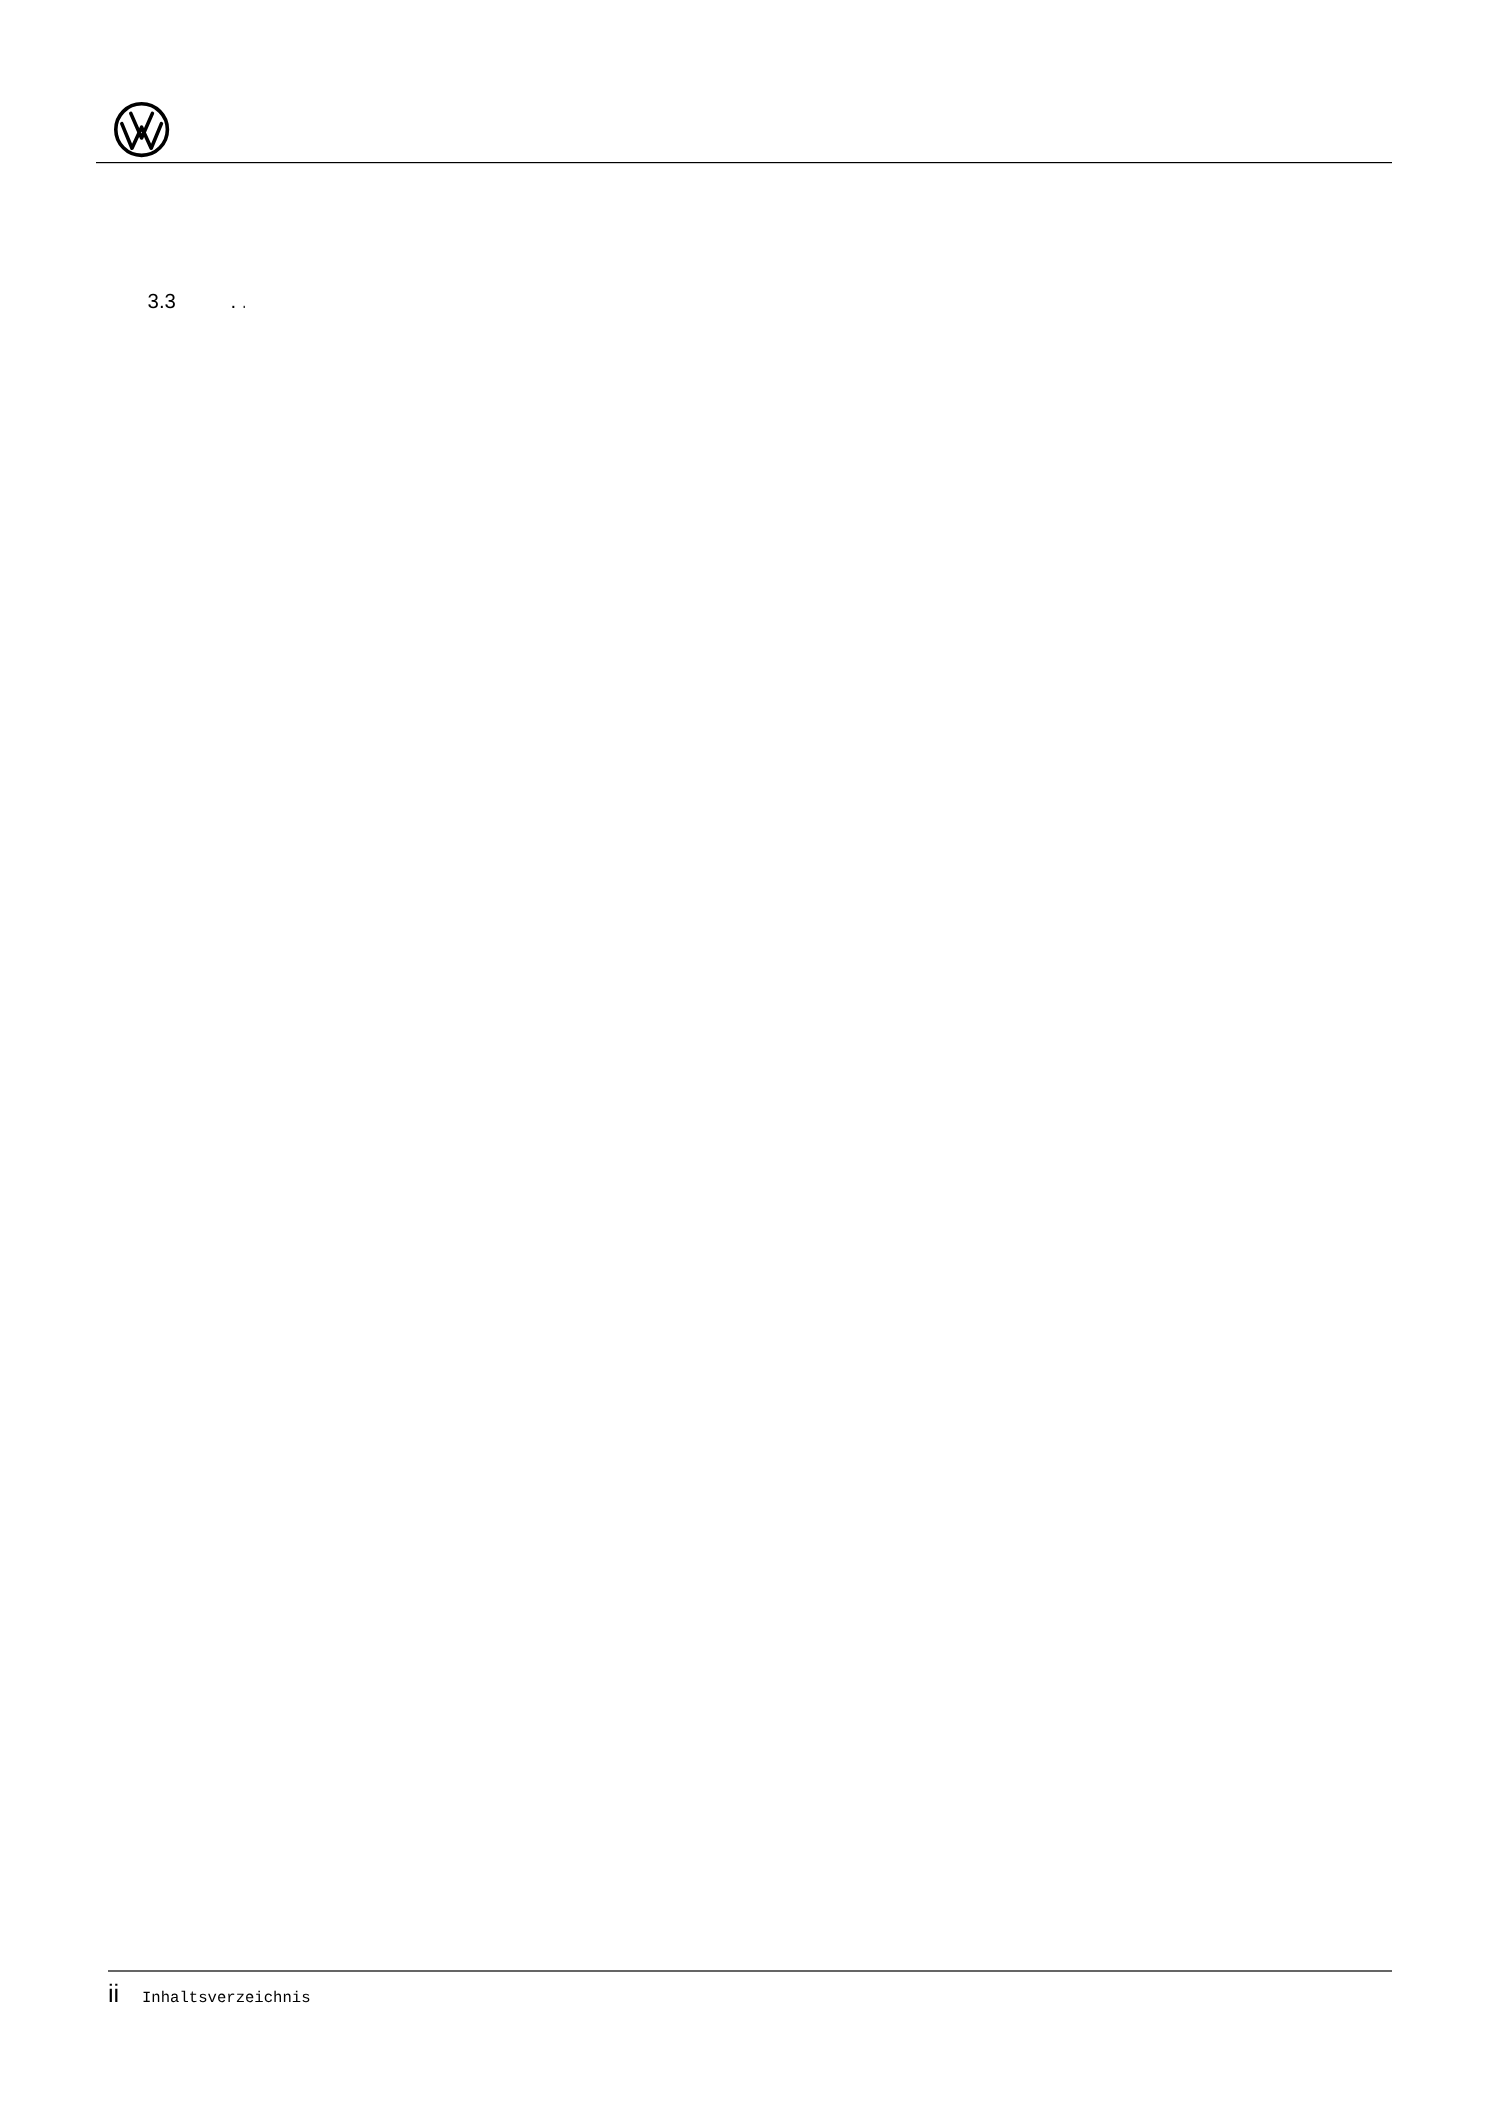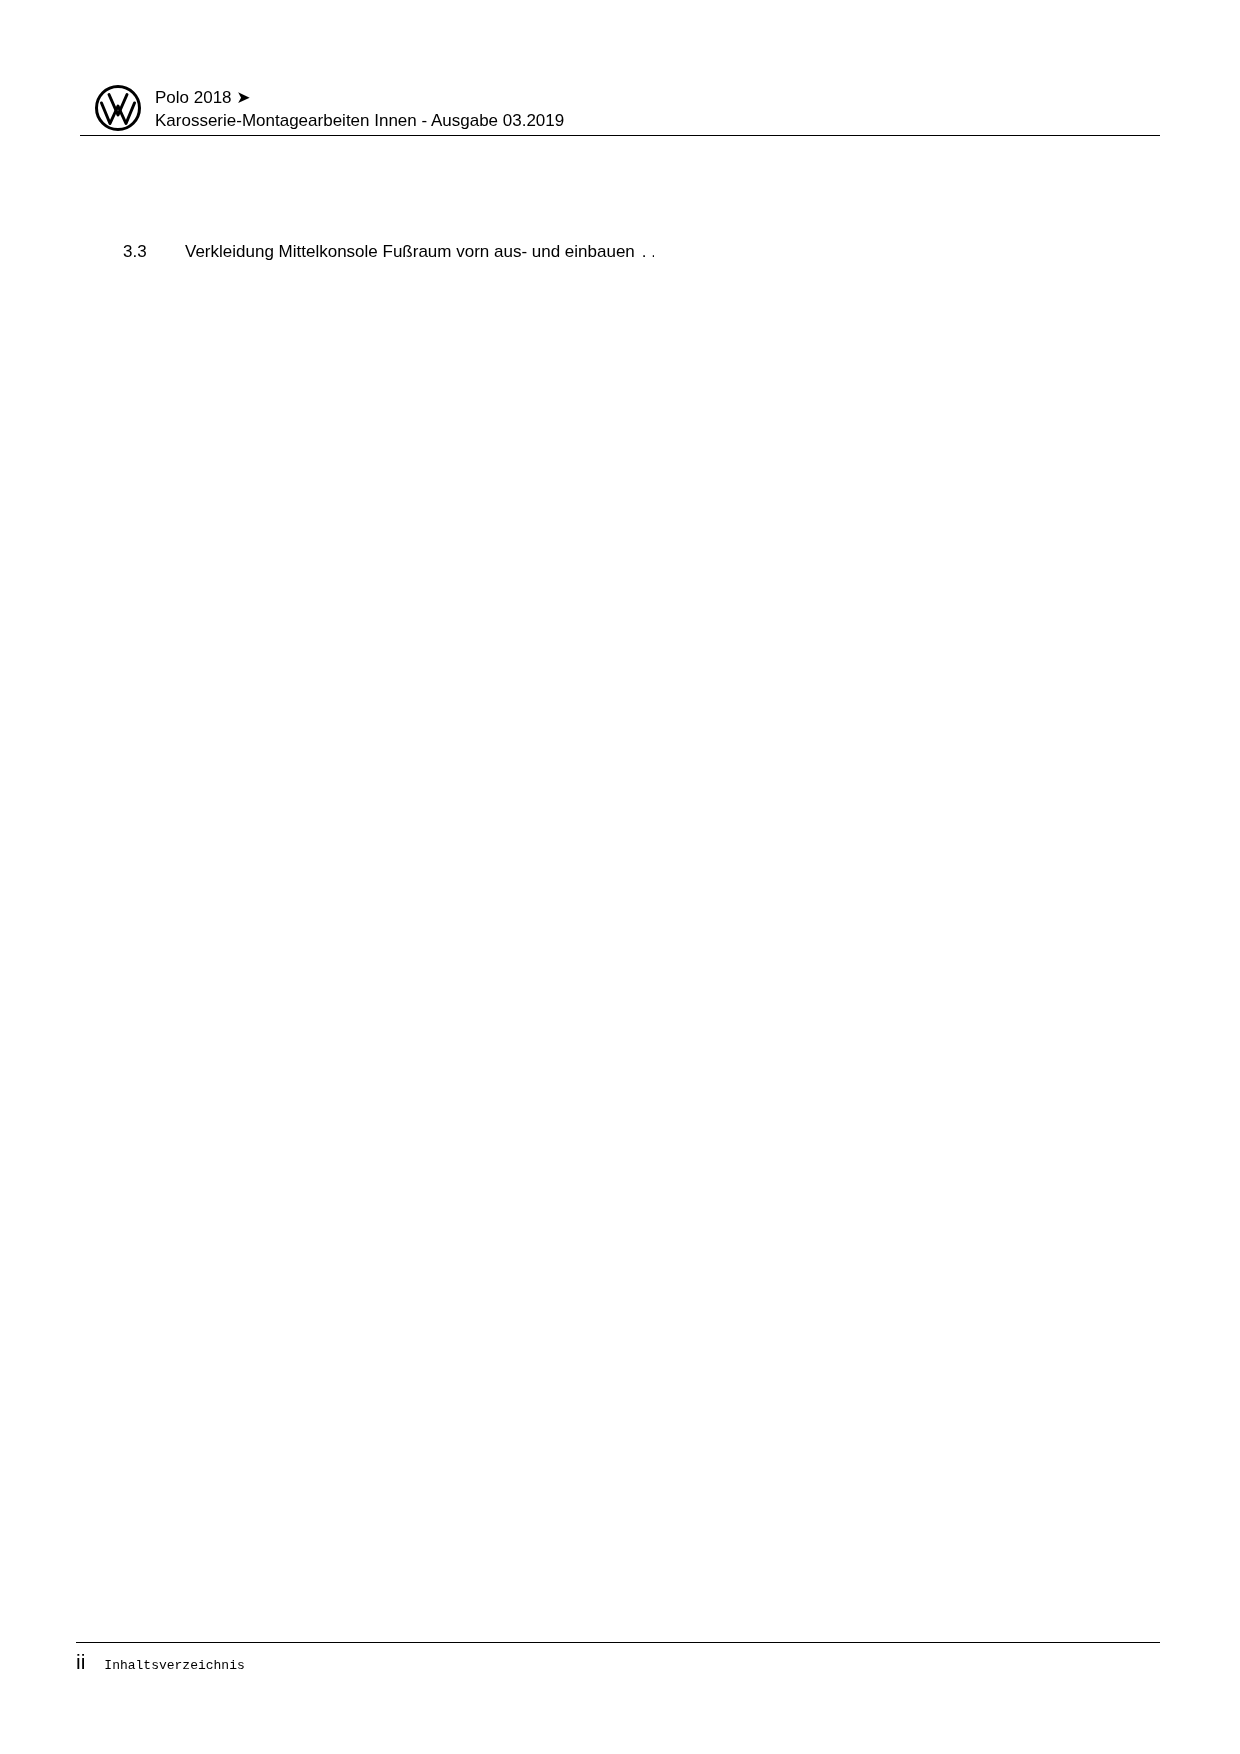--- a/index.html
+++ b/index.html
@@ -77,21 +77,21 @@
   }
   .toc-row .page {
     flex: none;
     min-width: 30px;
     text-align: right;
   }
 
   
   .doc-footer {
     position: absolute;
-    left: 76px;
+    left: 90px;
     right: 80px;
     top: 1642px;
     border-top: 1.5px solid #000;
     padding-top: 7px;
     display: flex;
     align-items: baseline;
   }
   .folio {
     font-size: 21px;
     line-height: 24px;
@@ -108,30 +108,25 @@
 <div class="page">
 
   <header class="doc-header">
     <span class="vw-logo">
       <svg viewBox="0 0 48 48" xmlns="http://www.w3.org/2000/svg">
         <circle cx="24" cy="24" r="21.5" fill="none" stroke="#000" stroke-width="3"></circle>
         <path d="M15 10.5 L24 31 L33 10.5" fill="none" stroke="#000" stroke-width="3" stroke-linecap="round" stroke-linejoin="round"></path>
         <path d="M7.5 19 L16 39.5 L24 22 L32 39.5 L40.5 19" fill="none" stroke="#000" stroke-width="3" stroke-linecap="round" stroke-linejoin="round"></path>
       </svg>
     </span>
-    <div class="header-text">
-      <div class="header-model">Polo 2018 ➤</div>
-      <div class="header-subtitle">Karosserie-Montagearbeiten Innen - Ausgabe 03.2019</div>
-    </div>
   </header>
 
   <main class="toc">
       <div class="toc-row sub">
         <span class="num">3.3</span>
-        <span class="title">Verkleidung Mittelkonsole Fußraum vorn aus- und einbauen</span>
         <span class="dots" aria-hidden="true">. . . . . . . . . . . . . . . . . . . . . . . . . . . . . . . . . . . . . . . . . . . . . . . . . . . . . . . . . . . . . . . . . . . . . . . . . . . . . . . . . . . . . . . . . . . . . . . . . . . . . . . . . . . . . . . . . . . . . . . . . . . . . . . . . . . . . . . . . . . . . . . . . . . . . . . . . . . . . . . . </span>
         <span class="page">39</span>
       </div>
     </main>
 
   <footer class="doc-footer">
     <span class="folio">ii</span>
     <span class="footer-label">Inhaltsverzeichnis</span>
   </footer>
 

